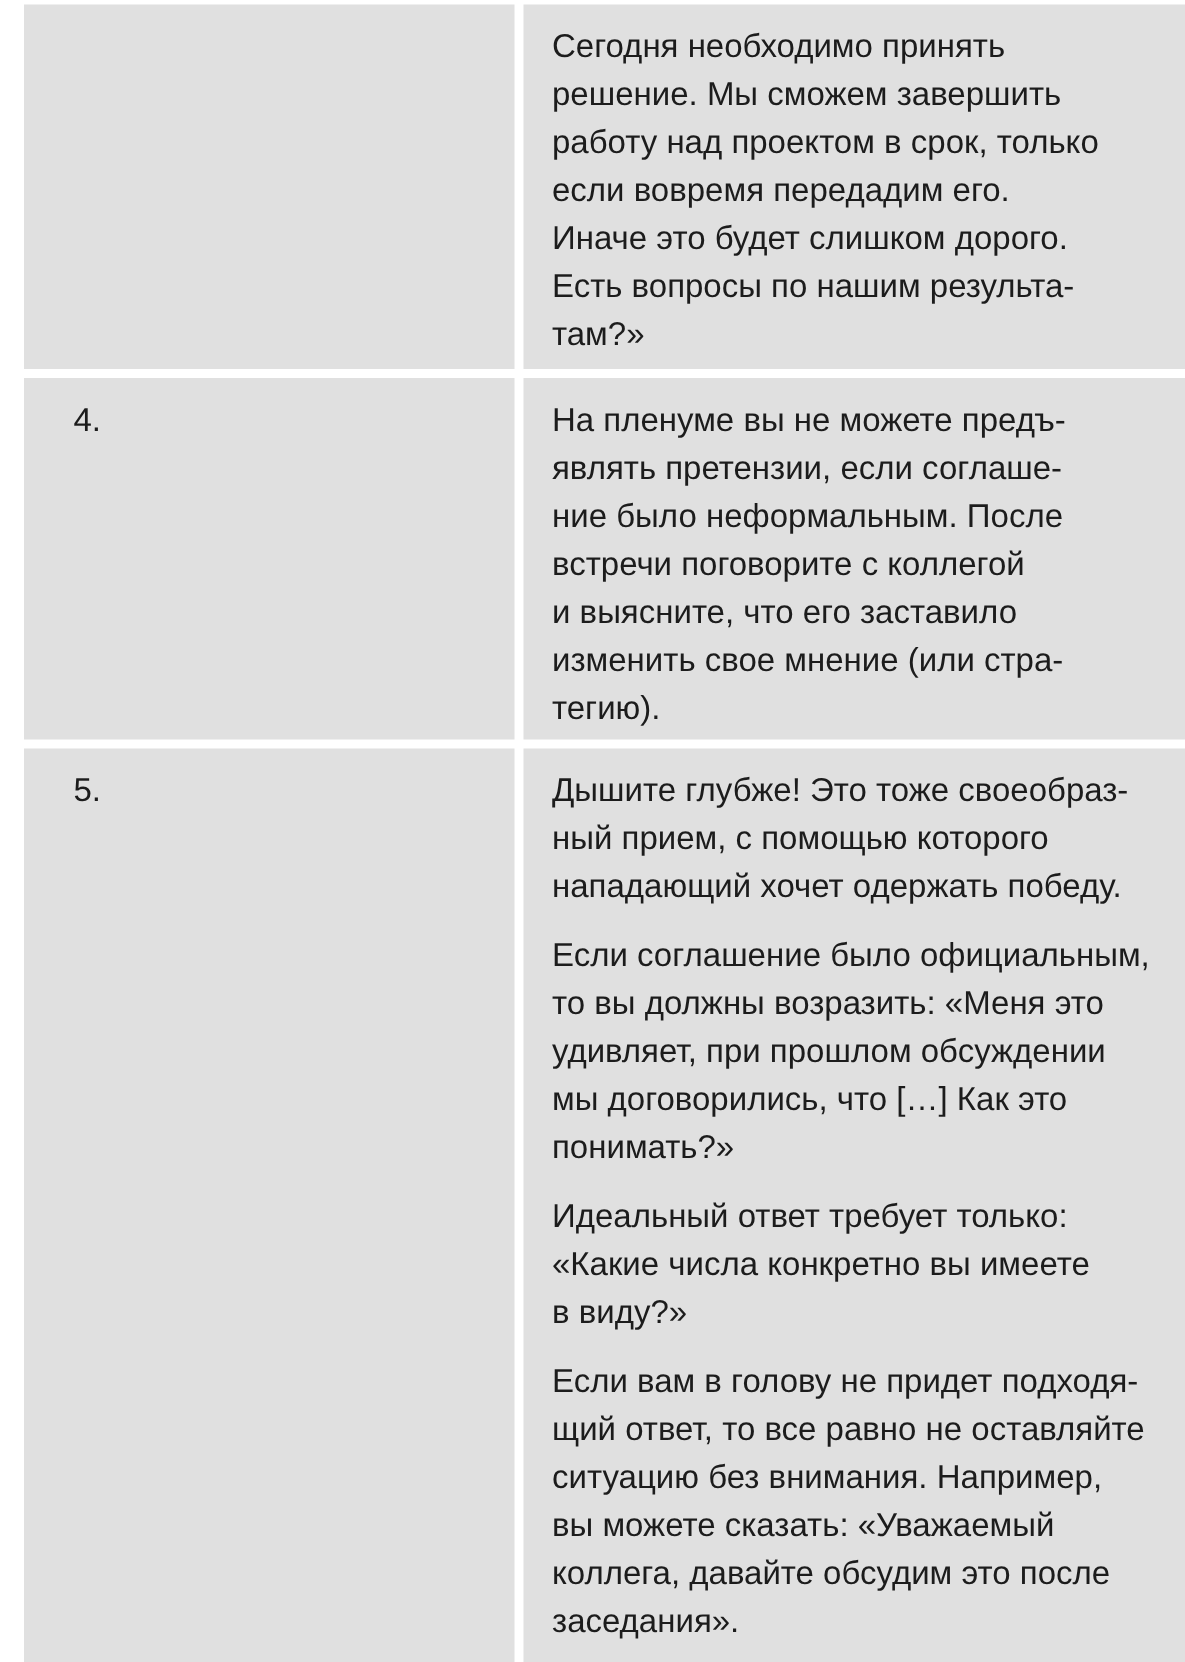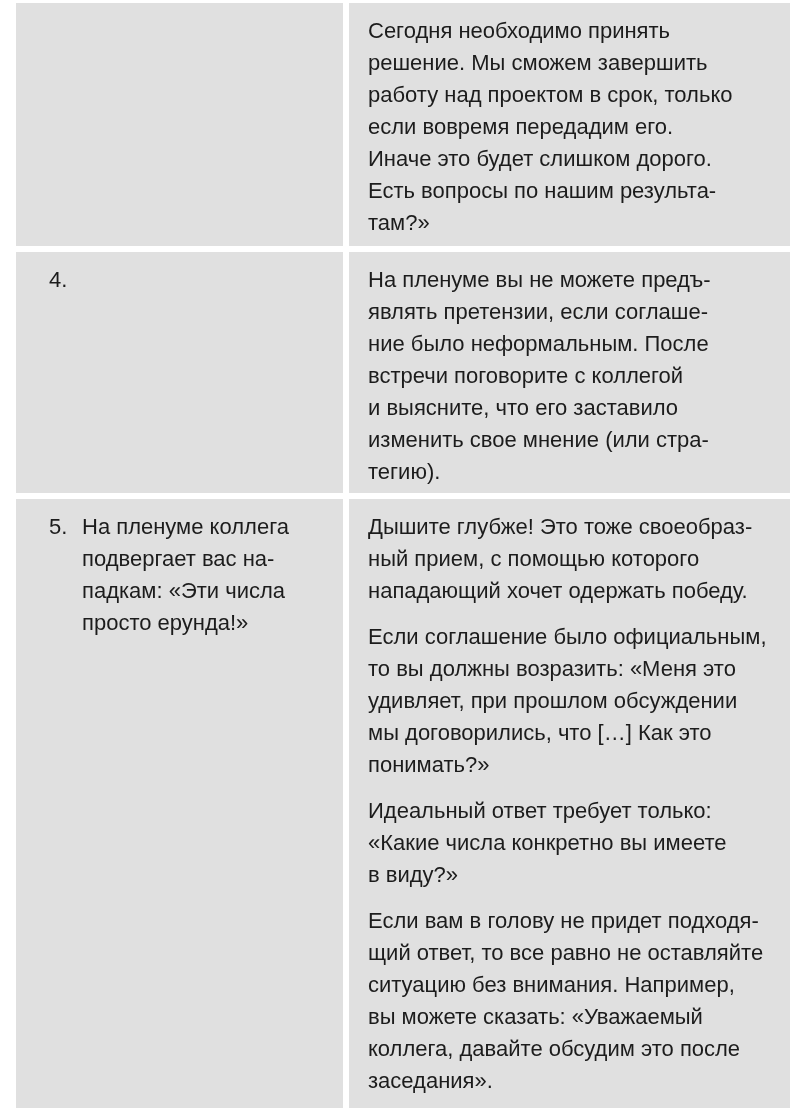--- a/index.html
+++ b/index.html
@@ -81,24 +81,20 @@
 являть претензии, если соглаше-
 ние было неформальным. После
 встречи поговорите с коллегой
 и выясните, что его заставило
 изменить свое мнение (или стра-
 тегию).</p>
   </div>
 
   <div class="cell cell-left">
     <span class="item-number">5.</span>
-    <span class="item-text">На пленуме коллега
-подвергает вас на-
-падкам: «Эти числа
-просто ерунда!»</span>
   </div>
   <div class="cell cell-right">
     <p class="para">Дышите глубже! Это тоже своеобраз-
 ный прием, с помощью которого
 нападающий хочет одержать победу.</p>
     <p class="para">Если соглашение было официальным,
 то вы должны возразить: «Меня это
 удивляет, при прошлом обсуждении
 мы договорились, что […] Как это
 понимать?»</p>

